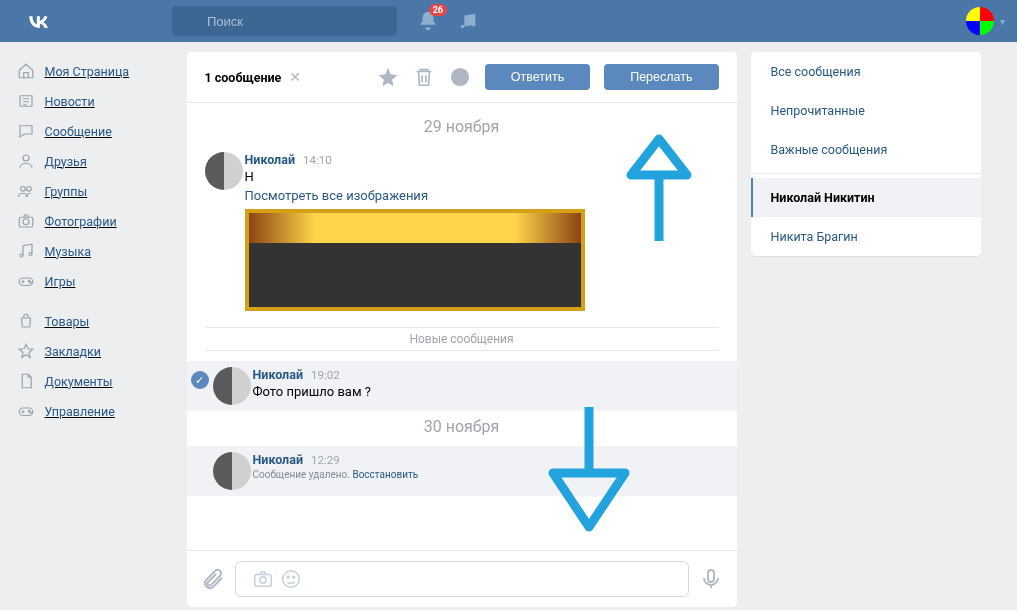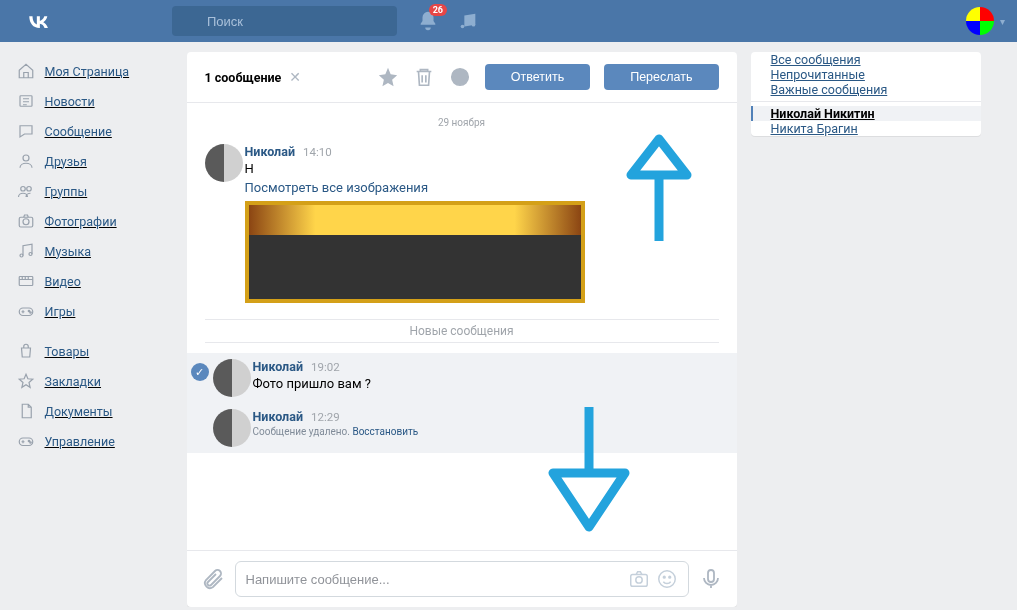--- a/index.html
+++ b/index.html
@@ -32,21 +32,21 @@
 .chat-col { width: 550px; background: #fff; border-radius: 4px; box-shadow: 0 1px 0 rgba(0,0,0,.07); display: flex; flex-direction: column; height: 555px; position: relative; }
 .chat-head { display: flex; align-items: center; padding: 12px 18px; border-bottom: 1px solid #e7e8ec; }
 .sel-count { font-weight: bold; font-size: 12.5px; }
 .sel-x { margin-left: 8px; color: #aeb7c2; cursor: pointer; font-size: 14px; }
 .head-actions { margin-left: auto; display: flex; align-items: center; gap: 14px; }
 .ico-btn { width: 22px; height: 22px; color: #aeb7c2; cursor: pointer; }
 .ico-btn svg { width: 22px; height: 22px; fill: currentColor; }
 .btn { background: #5b88bd; color: #fff; border: none; border-radius: 4px; padding: 6px 26px; font-size: 12.5px; cursor: pointer; }
 
 .chat-body { flex: 1; overflow-y: auto; padding: 8px 0; position: relative; }
-.date-sep { text-align: center; color: #a0a5ab; font-size: 10px; padding: 6px 0 10px; }
+.date-sep { text-align: center; color: #a0a5ab; font-size: 16px; padding: 6px 0 10px; }
 .new-sep { text-align: center; color: #a0a5ab; font-size: 12px; padding: 4px 0; border-top: 1px solid #e7e8ec; border-bottom: 1px solid #e7e8ec; margin: 10px 18px; }
 
 .msg { display: flex; padding: 6px 18px; gap: 2px; position: relative; }
 .msg.selected { background: #f0f2f5; }
 .msg .check { position: absolute; left: 4px; top: 10px; width: 18px; height: 18px; border-radius: 50%; background: #5b88bd; color: #fff; display: none; align-items: center; justify-content: center; font-size: 11px; }
 .msg.selected .check { display: flex; }
 .msg.selected .avatar { margin-left: 8px; }
 .avatar { width: 38px; height: 38px; border-radius: 50%; background: linear-gradient(90deg, #5a5a5a 50%, #d0d0d0 50%); flex-shrink: 0; }
 .msg-body { flex: 1; }
 .msg-head { display: flex; gap: 8px; align-items: baseline; }
@@ -64,21 +64,21 @@
 .attach svg { width: 24px; height: 24px; fill: none; stroke: currentColor; stroke-width: 1.8; }
 .input-box { flex: 1; border: 1px solid #d3d9de; border-radius: 6px; height: 36px; display: flex; align-items: center; padding: 0 10px; }
 .input-box input { flex: 1; border: none; outline: none; font-size: 13px; }
 .input-box input::placeholder { color: #909399; }
 .input-ico { width: 22px; height: 22px; color: #c5d0db; cursor: pointer; margin-left: 6px; }
 .input-ico svg { width: 22px; height: 22px; fill: none; stroke: currentColor; stroke-width: 1.6; }
 .mic { width: 24px; height: 24px; color: #aeb7c2; cursor: pointer; }
 .mic svg { width: 24px; height: 24px; fill: none; stroke: currentColor; stroke-width: 1.8; }
 
 .right-col { width: 230px; background: #fff; border-radius: 4px; box-shadow: 0 1px 0 rgba(0,0,0,.07); align-self: flex-start; }
-.filter-item { padding: 0 18px; color: #2a5885; cursor: pointer; font-size: 12.5px; border-left: 2px solid transparent; text-decoration: underline; }
+.filter-item { padding: 12px 18px; color: #2a5885; cursor: pointer; font-size: 12.5px; border-left: 2px solid transparent; }
 .filter-item.active { background: #f0f2f5; border-left-color: #5181b8; font-weight: bold; color: #000; }
 .filter-sep { height: 1px; background: #e7e8ec; margin: 4px 0; }
 
 .arrow-overlay { position: absolute; pointer-events: none; }
 .arrow-up { left: 432px; top: 30px; }
 .arrow-down { left: 352px; top: 300px; }
 </style>
 </head>
 <body>
 
@@ -164,27 +164,20 @@
         <div class="nav-item">
           <span class="nav-icon"><svg viewBox="0 0 24 24">
               <path d="M8 18V5l12-2v13"></path>
               <circle cx="6" cy="18" r="2"></circle>
               <circle cx="18" cy="16" r="2"></circle>
             </svg></span>
           <span>Музыка</span>
         </div>
         <div class="nav-item">
           <span class="nav-icon"><svg viewBox="0 0 24 24">
-              <rect x="3" y="6" width="18" height="12" rx="1"></rect>
-              <path d="M3 10h18M7 6v4M11 6v4M15 6v4"></path>
-            </svg></span>
-          <span>Видео</span>
-        </div>
-        <div class="nav-item">
-          <span class="nav-icon"><svg viewBox="0 0 24 24">
               <rect x="3" y="8" width="18" height="10" rx="5"></rect>
               <path d="M8 11v4M6 13h4"></path>
               <circle cx="16" cy="12" r="1"></circle>
               <circle cx="18" cy="14" r="1"></circle>
             </svg></span>
           <span>Игры</span>
         </div>
       </div>
     <div class="nav-sep"></div>
     <div id="nav2">
@@ -268,20 +261,21 @@
           <div class="avatar"></div>
           <div class="msg-body">
             <div class="msg-head">
               <span class="msg-name">Николай</span>
               <span class="msg-time">19:02</span>
             </div>
             <div class="msg-text">Фото пришло вам ?</div>
           </div>
         </div>
 
+        <div class="date-sep">30 ноября</div>
 
         <div class="msg selected">
           <div class="avatar"></div>
           <div class="msg-body">
             <div class="msg-head">
               <span class="msg-name">Николай</span>
               <span class="msg-time">12:29</span>
             </div>
             <div class="deleted">
               <span>Сообщение удалено.</span>
@@ -298,21 +292,20 @@
         </svg>
       </div>
 
       <div class="chat-input-row">
         <span class="attach">
           <svg viewBox="0 0 24 24">
               <path d="M21 11l-9 9a5 5 0 0 1-7-7l9-9a3.5 3.5 0 0 1 5 5l-9 9a2 2 0 0 1-3-3l8-8"></path>
             </svg>
         </span>
         <div class="input-box">
-          <input placeholder="Напишите сообщение..." style="">
           <span class="input-ico">
             <svg viewBox="0 0 24 24">
                 <rect x="3" y="7" width="18" height="13" rx="2"></rect>
                 <circle cx="12" cy="13" r="3.5"></circle>
                 <path d="M9 7l1.5-3h3L15 7"></path>
               </svg>
           </span>
           <span class="input-ico">
             <svg viewBox="0 0 24 24">
                 <circle cx="12" cy="12" r="9"></circle>

